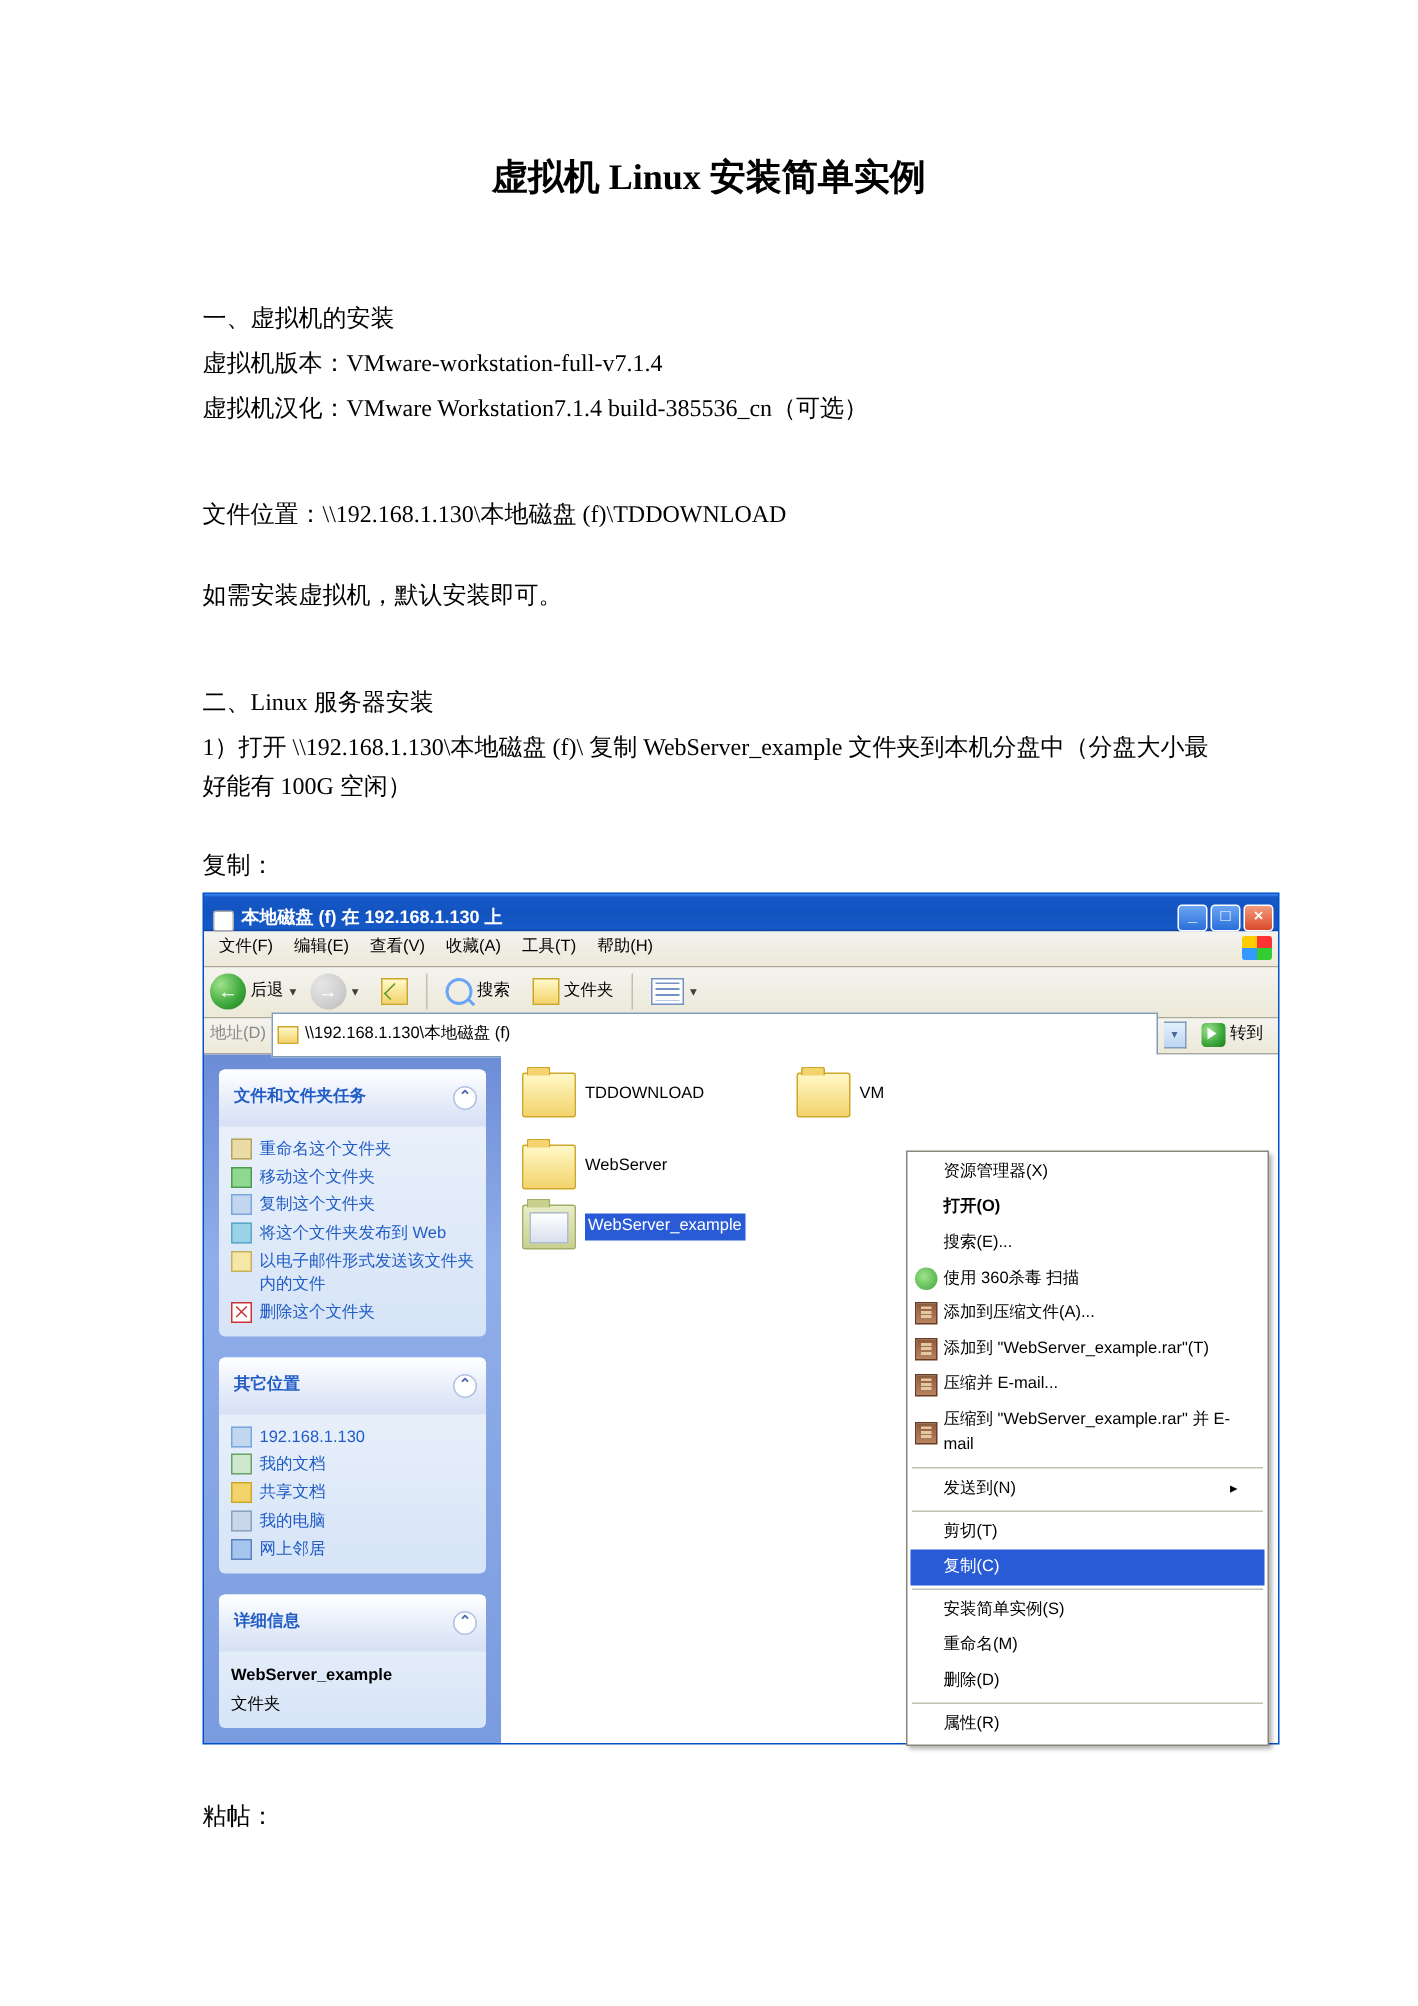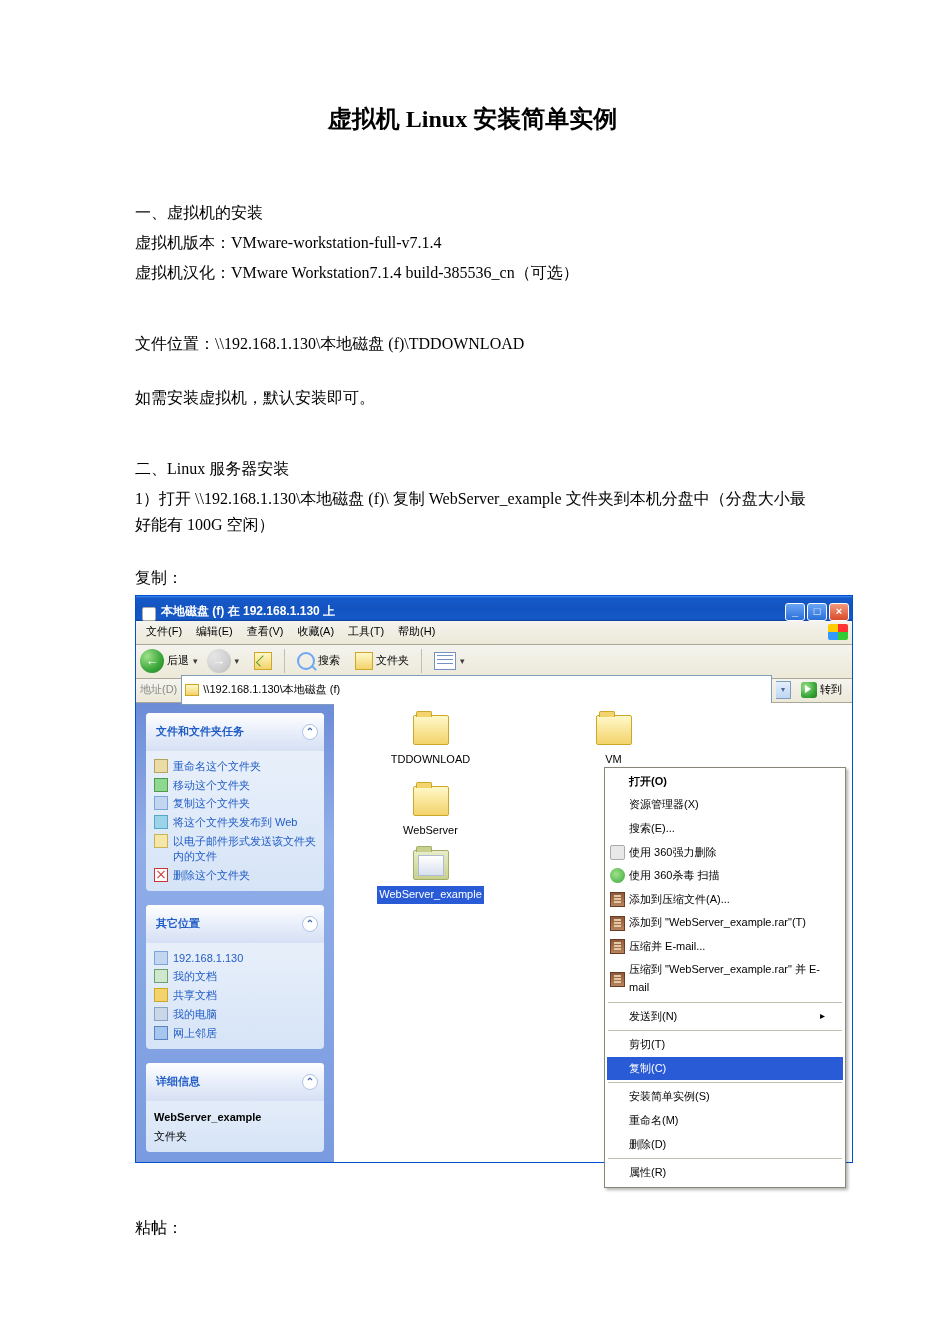--- a/index.html
+++ b/index.html
@@ -151,21 +151,21 @@
     .xp-task-ico.shared{background:#f3d36b;border-color:#cda828;}
     .xp-task-ico.mypc{background:#c9d7e8;border-color:#8aa2c2;}
     .xp-task-ico.nethood{background:#a7c6ef;border-color:#5a84c0;}
     .xp-detail{font-weight:bold;color:#000;padding:2px 0;}
     .xp-detail-sub{color:#000;}
 
     .xp-content{
       flex:1;background:#fff;position:relative;padding:12px 14px;
     }
     .xp-filegrid{display:flex;gap:18px;flex-wrap:wrap;}
-    .xp-fileitem{display:flex;align-items:center;gap:6px;width:165px;font-size:11px;flex-direction:column;}
+    .xp-fileitem{display:flex;align-items:center;gap:6px;width:165px;font-size:11px;}
     .xp-foldericon{
       width:36px;height:30px;flex-shrink:0;
       background:linear-gradient(#fff8c8,#f3d36b);border:1px solid #cda828;border-radius:2px;
       position:relative;
     }
     .xp-foldericon::before{content:"";position:absolute;top:-5px;left:2px;width:14px;height:5px;background:#f3d36b;border:1px solid #cda828;border-bottom:none;border-radius:2px 2px 0 0;}
     .xp-foldericon.open{background:linear-gradient(#e8edc8,#c9d08e);border-color:#a4ad67;}
     .xp-foldericon.open::before{background:#c9d08e;border-color:#a4ad67;}
     .xp-foldericon.open::after{content:"";position:absolute;left:4px;top:4px;right:4px;bottom:3px;background:linear-gradient(#fff,#d8e0ee);border:1px solid #b0bdd0;}
     .xp-filelabel{color:#000;}
@@ -181,21 +181,21 @@
     .ctx-item.bold{font-weight:bold;}
     .ctx-item.hl{background:#2a5bd7;color:#fff;}
     .ctx-item .sub{margin-left:auto;font-size:10px;}
     .ctx-sep{height:1px;background:#c0c0b0;margin:2px 1px;}
     .ctx-ico{position:absolute;left:3px;width:15px;height:15px;}
     .ctx-ico.scan{background:radial-gradient(circle at 40% 40%,#9fe28a,#3aa63a);border-radius:50%;}
     .ctx-ico.rar{background:linear-gradient(#8e5a3a,#b8845e);border:1px solid #6a3d22;}
     .ctx-ico.rar::after{content:"";position:absolute;inset:2px 3px;background:repeating-linear-gradient(#e2c8a4 0 2px,transparent 2px 3px);}
     .ctx-ico.disk{background:#e8e8e8;border:1px solid #aaa;border-radius:2px;}
 
-    .after-img { margin-top: 52px; }
+    .after-img { margin-top: 36px; }
   </style>
 </head>
 <body>
 
 <div class="title">虚拟机 Linux  安装简单实例</div>
 
 <div class="para">一、虚拟机的安装</div>
 <div class="para">
   <span>虚拟机版本：</span><span>VMware-workstation-full-v7.1.4</span>
 </div>
@@ -384,27 +384,23 @@
       </div>
 
       <div class="xp-filegrid" style="margin-top:10px;">
         <div class="xp-fileitem">
           <div class="xp-foldericon open"></div>
           <span class="xp-filelabel sel">WebServer_example</span>
         </div>
       </div>
 
       <div class="ctx">
+        <div class="ctx-item">资源管理器(X)</div>
         <div class="ctx-item bold">打开(O)</div>
-        <div class="ctx-item">资源管理器(X)</div>
         <div class="ctx-item">搜索(E)...</div>
-        <div class="ctx-item">
-            <span class="ctx-ico disk"></span>
-            <span>使用 360强力删除</span>
-          </div>
         <div class="ctx-item">
             <span class="ctx-ico scan"></span>
             <span>使用 360杀毒 扫描</span>
           </div>
         <div class="ctx-item">
             <span class="ctx-ico rar"></span>
             <span>添加到压缩文件(A)...</span>
           </div>
         <div class="ctx-item">
             <span class="ctx-ico rar"></span>

